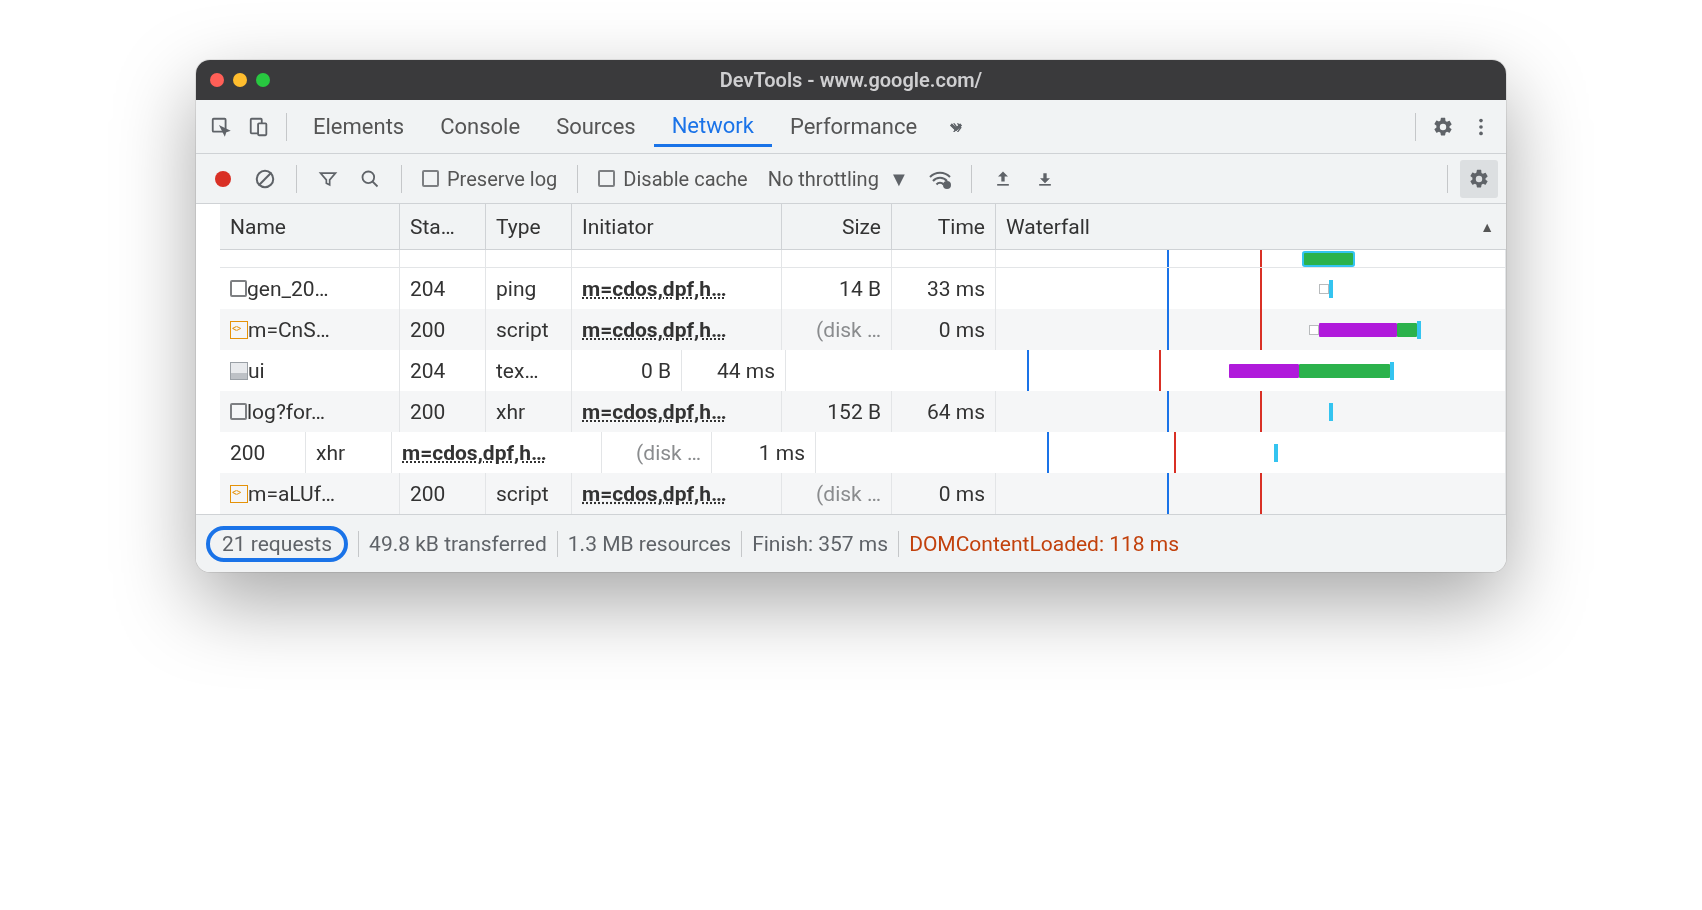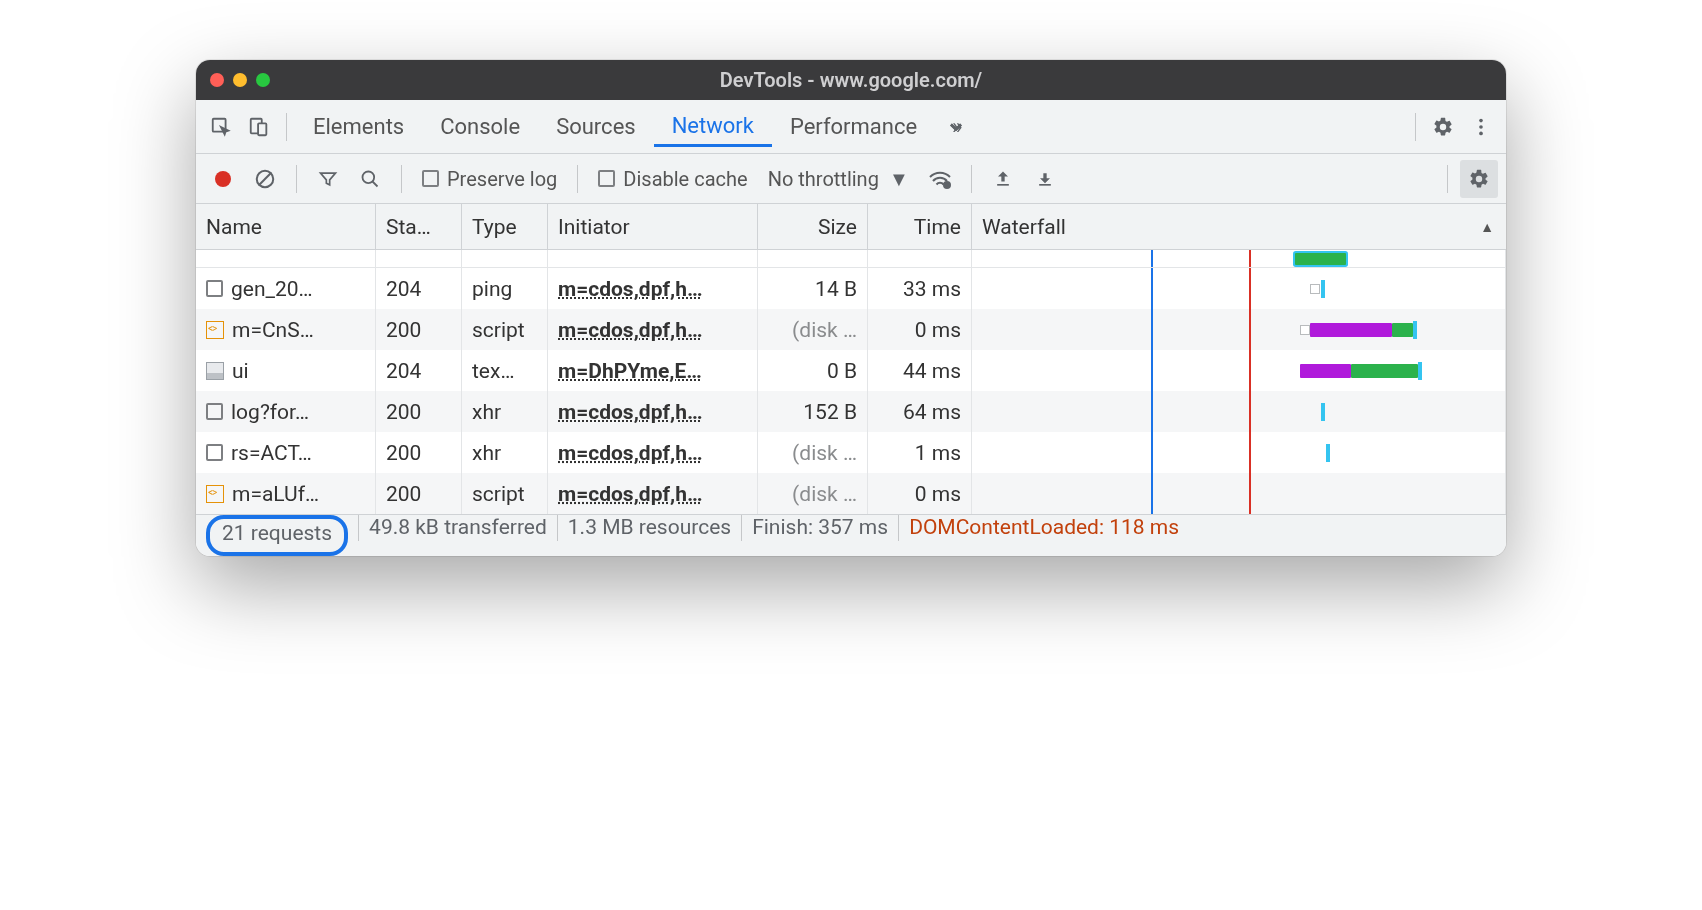--- a/index.html
+++ b/index.html
@@ -95,21 +95,21 @@
     width: 17px; height: 17px; border: 2px solid #7d7f82; border-radius: 2px; display:inline-block;
   }
   .toolbar .throttle {
     display: flex; align-items: center; gap: 10px; padding: 0 8px; cursor: pointer;
   }
   .toolbar .spacer { flex: 1; }
   .toolbar .gearactive { background: #dcdfe1; border-radius: 3px;}
 
   .table {
     display: flex; flex-direction: column;
-    font-size: 21px; color: #333;
+    font-size: 21px; color: #333; margin-left: 24px;
   }
   .header {
     display: flex;
     background: #f1f3f4;
     border-bottom: 1px solid #cfd2d5;
     height: 46px;
     align-items: center;
     color: #333;
   }
   .col { padding: 0 10px; border-right: 1px solid #cfd2d5; overflow: hidden; white-space: nowrap; text-overflow: ellipsis; height: 100%; display: flex; align-items: center;}
@@ -124,37 +124,37 @@
 
   .rows { display: flex; flex-direction: column; }
   .row {
     display: flex;
     height: 41px;
     align-items: stretch;
   }
   .row:nth-child(odd){ background: #fff; }
   .row:nth-child(even){ background: #f5f6f7; }
   .row .col { border-right: 1px solid #e3e5e7; }
-  .row .name { display: flex; align-items: center; gap: 8px; }
+  .row .name { display: flex; align-items: center; gap: 0; }
   .row .muted { color: #8a8c8e; }
   .row .initiator { color: #333; text-decoration: underline dotted; font-weight: bold; }
   .topstrip { height: 18px; display:flex; border-bottom: 1px solid #e3e5e7; }
   .topstrip .col { border-right: 1px solid #e3e5e7; }
   .topstrip .c-waterfall { position: relative; }
 
   .wf { position: relative; display:block; width:100%; height:100%; }
   .wf .vline { position:absolute; top:0; bottom:0; width:2px; }
 
   .wf .bar { position:absolute; height:14px; top:50%; margin-top:-7px; border-radius:1px; }
   .wf .tick { position:absolute; width:4px; height:18px; top:50%; margin-top:-9px; }
   .wf .sq { position:absolute; width:10px; height:10px; background:#fff; border:1px solid #b8bbbd; top:50%; margin-top:-5px; }
 
   .footer {
-    display: flex; 
-    height: 42px;
+    display: flex; align-items: center;
+    height: 58px;
     background: #f1f3f4;
     border-top: 1px solid #cfd2d5;
     font-size: 21px; color: #5f6368;
     padding: 0 10px;
     gap: 10px;
   }
   .footer .divider { width:1px; height:26px; background:#c5c7c9; }
   .highlight-box {
     border: 4px solid #1a73e8;
     border-radius: 18px;
@@ -394,23 +394,20 @@
               <span class="imgicon"></span>
               <span>ui</span>
             </span>
           </div>
           <div class="col c-status">
             <span>204</span>
           </div>
           <div class="col c-type">
             <span>tex…</span>
           </div>
-          <div class="col c-initiator">
-            <span class="initiator">m=DhPYme,E…</span>
-          </div>
           <div class="col c-size ">
             <span>0 B</span>
           </div>
           <div class="col c-time">
             <span>44 ms</span>
           </div>
           <div class="col c-waterfall">
             <span class="wf" id="wf-2">
               <span class="vline" style="left: 33%; background: rgb(26, 115, 232);"></span>
               <span class="vline" style="left: 52%; background: rgb(217, 48, 37);"></span>
@@ -444,26 +441,20 @@
           </div>
           <div class="col c-waterfall">
             <span class="wf" id="wf-3">
               <span class="vline" style="left: 33%; background: rgb(26, 115, 232);"></span>
               <span class="vline" style="left: 52%; background: rgb(217, 48, 37);"></span>
               <span class="tick" style="left: 66%; background: rgb(52, 196, 240);"></span>
             </span>
           </div>
         </div>
         <div class="row">
-          <div class="col c-name">
-            <span class="name">
-              <span class="chkicon"></span>
-              <span>rs=ACT…</span>
-            </span>
-          </div>
           <div class="col c-status">
             <span>200</span>
           </div>
           <div class="col c-type">
             <span>xhr</span>
           </div>
           <div class="col c-initiator">
             <span class="initiator">m=cdos,dpf,h…</span>
           </div>
           <div class="col c-size muted">

